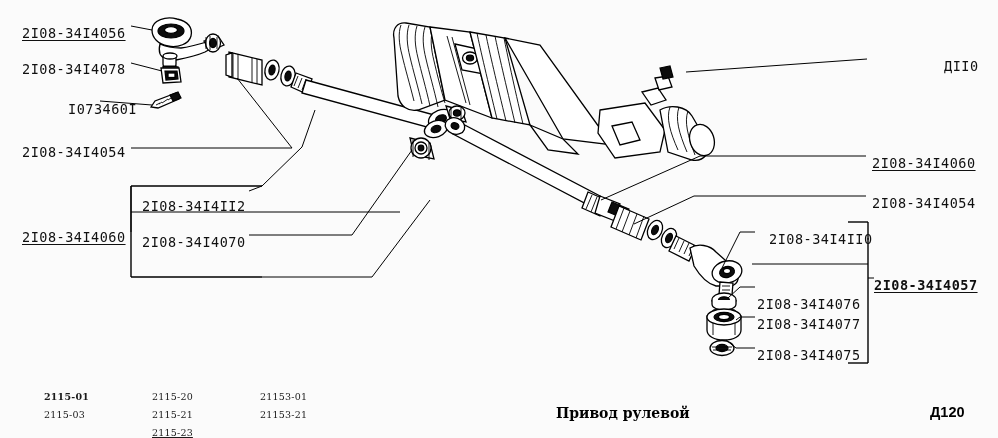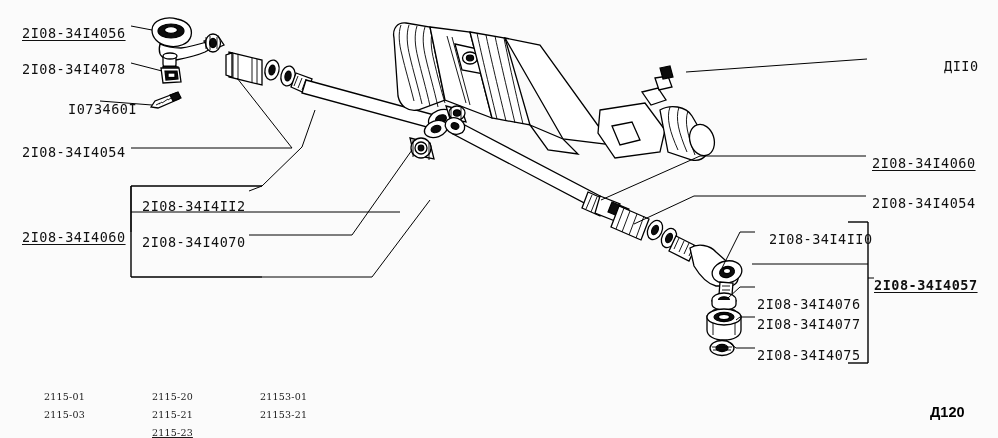--- a/index.html
+++ b/index.html
@@ -289,26 +289,27 @@
     <div class="lbl ul" style="left:872px;top:156px;">2I08-34I4060</div>
     <div class="lbl" style="left:872px;top:196px;">2I08-34I4054</div>
     <div class="lbl" style="left:757px;top:232px;margin-left:12px;">2I08-34I4II0</div>
     <div class="lbl" style="left:757px;top:297px;">2I08-34I4076</div>
     <div class="lbl" style="left:757px;top:317px;">2I08-34I4077</div>
     <div class="lbl" style="left:757px;top:348px;">2I08-34I4075</div>
     <div class="lbl ul" style="left:874px;top:278px;font-weight:bold;">2I08-34I4057</div>
   </div>
 
   <div>
-    <div class="foot" style="left:44px;top:391px;">2115-01</div>
+    <div class="foot" style="left:44px;top:391px;font-weight:bold;">2115-01</div>
     <div class="foot" style="left:44px;top:409px;">2115-03</div>
 
     <div class="foot" style="left:152px;top:391px;">2115-20</div>
     <div class="foot" style="left:152px;top:409px;">2115-21</div>
     <div class="foot" style="left:152px;top:427px;text-decoration:underline;">2115-23</div>
 
     <div class="foot" style="left:260px;top:391px;">21153-01</div>
     <div class="foot" style="left:260px;top:409px;">21153-21</div>
   </div>
 
+  <div class="title" style="left:556px;top:405px;">Привод рулевой</div>
   <div class="sheetcode" style="left:930px;top:404px;">Д120</div>
 
 </div>
 
 </body></html>

